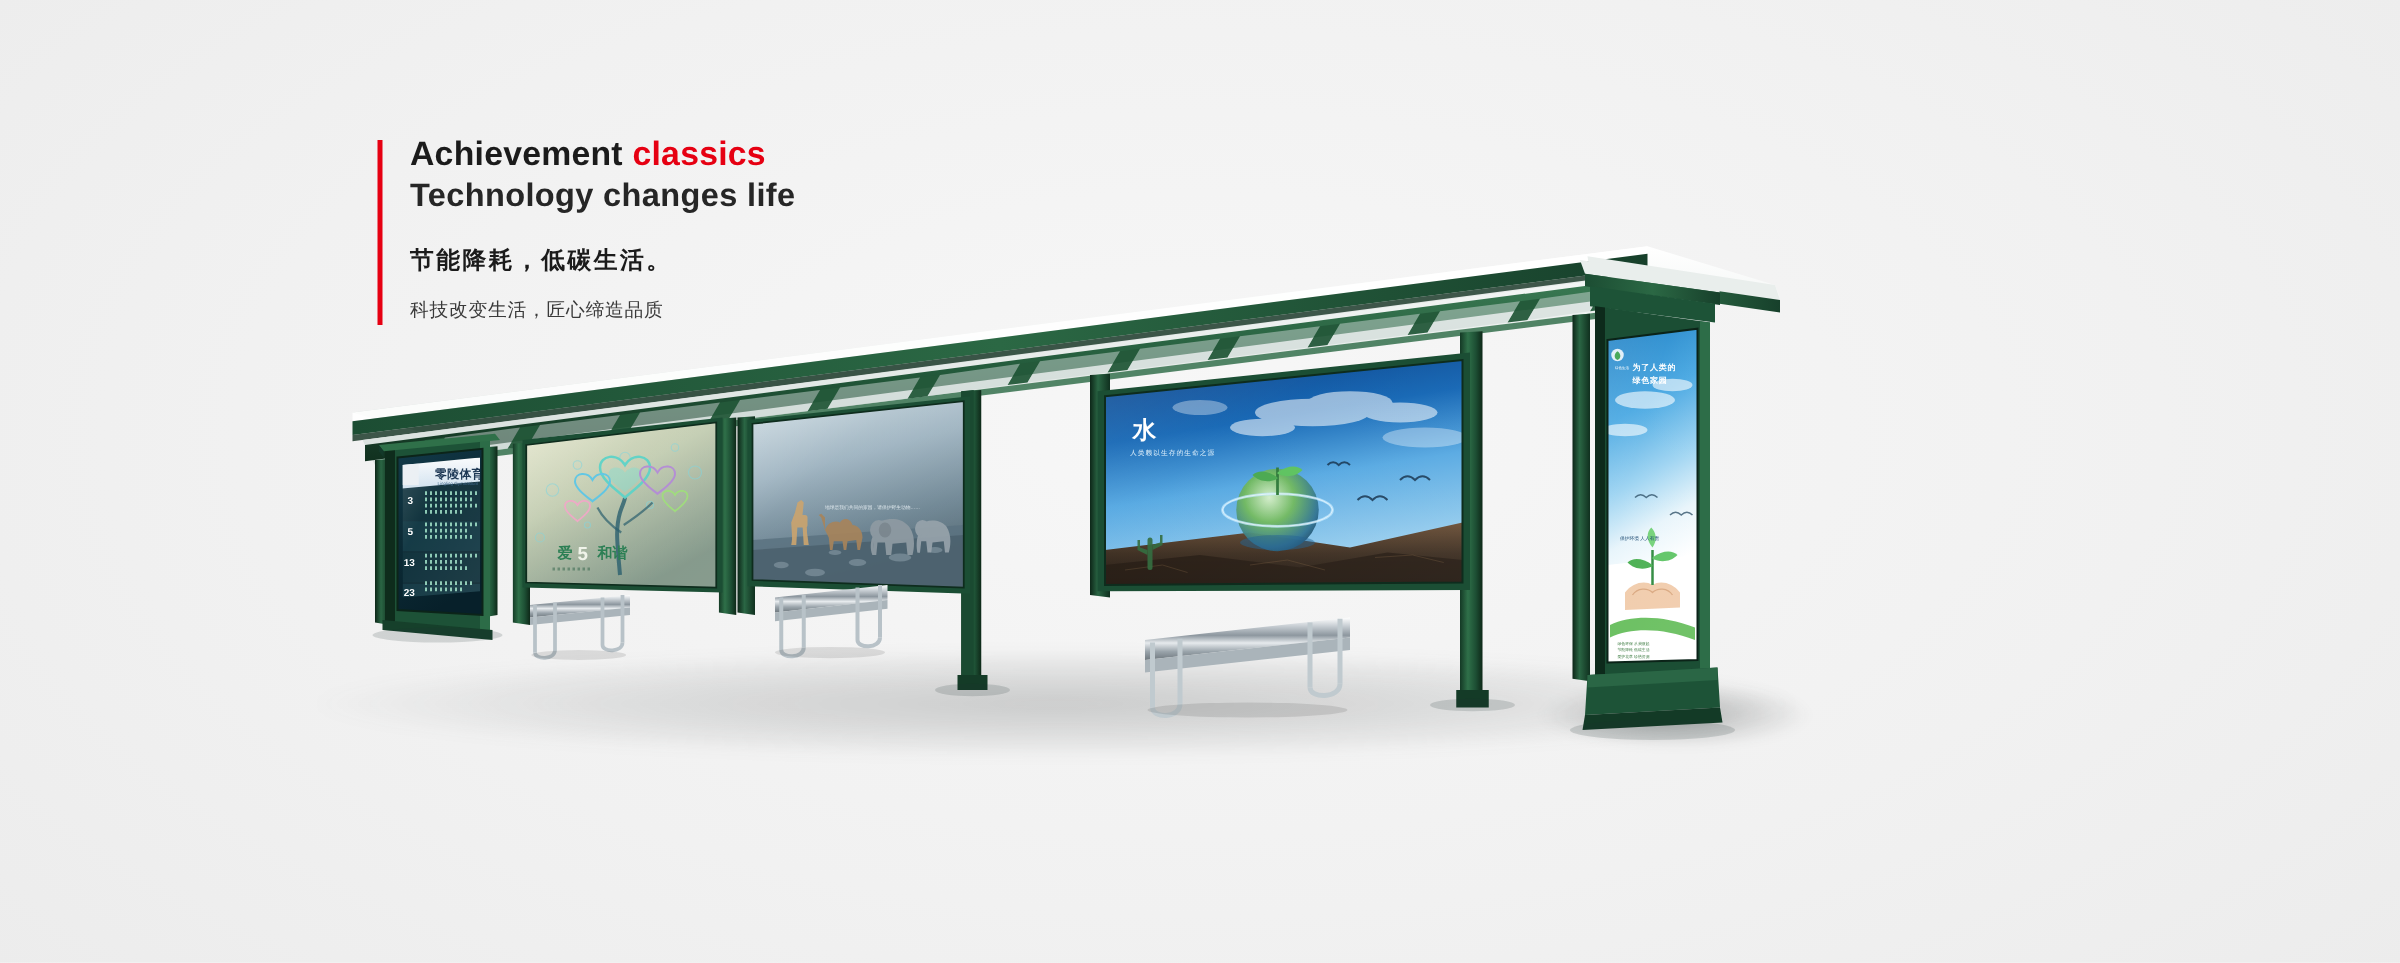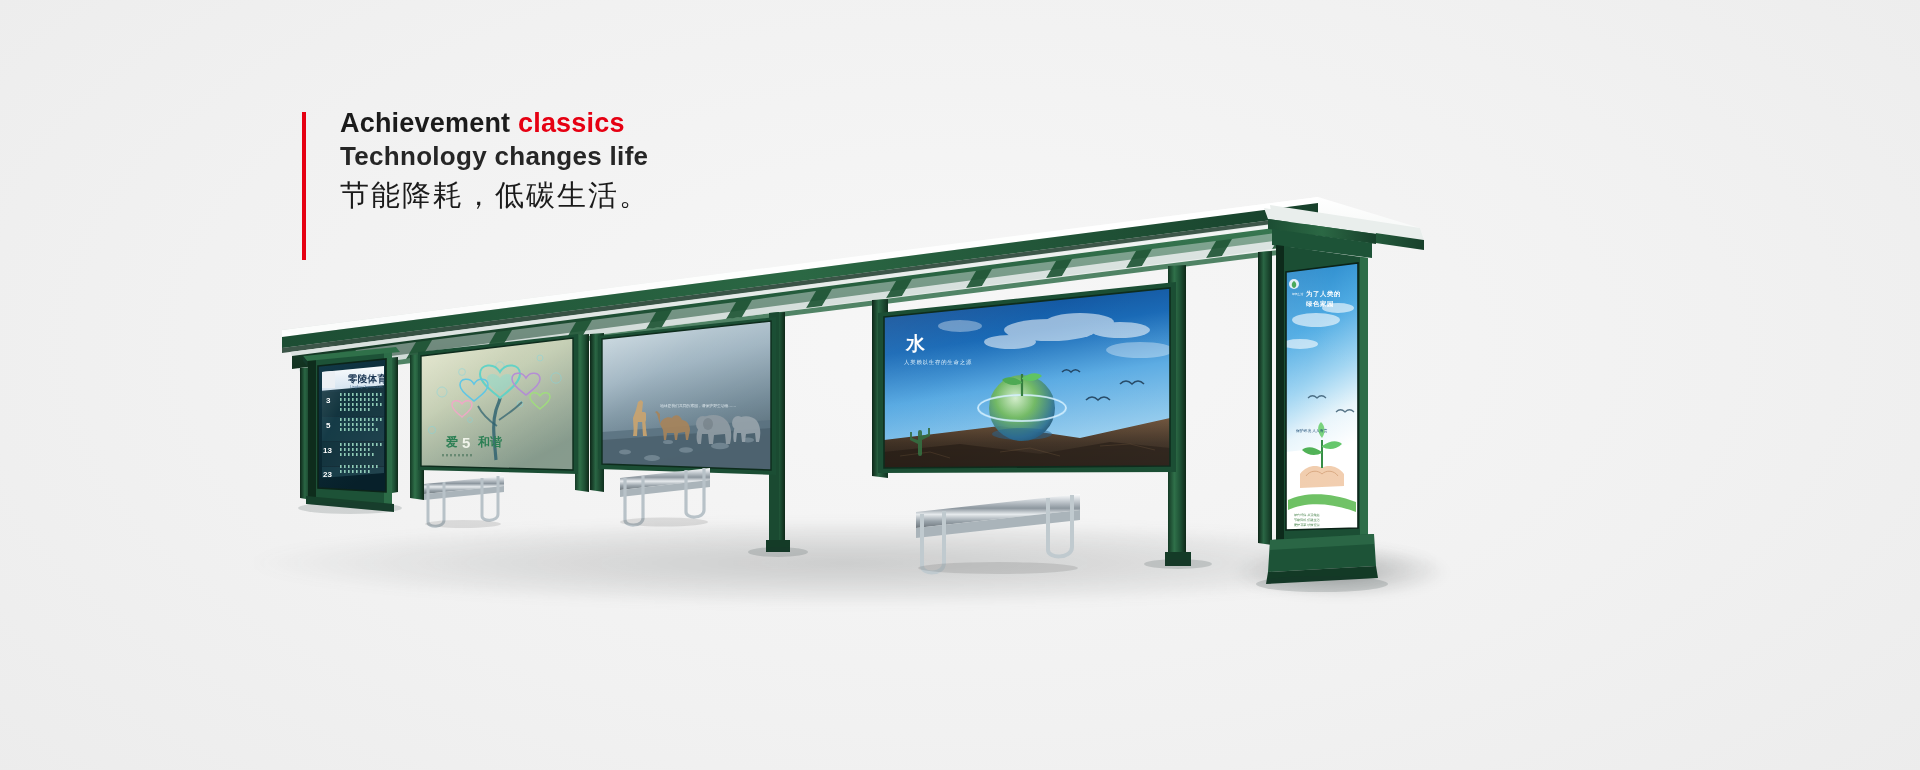--- a/index.html
+++ b/index.html
@@ -6,26 +6,26 @@
   html,body{margin:0;padding:0;}
   body{
     width:1920px;height:770px;overflow:hidden;
     font-family:"Liberation Sans","DejaVu Sans",sans-serif;
     background:#f2f2f2;
   }
   #stage{position:relative;width:1920px;height:770px;
     background:radial-gradient(ellipse 1400px 700px at 50% 45%, #f7f7f7 0%, #f1f1f1 55%, #ebebeb 100%);}
 
   
-  .headline{position:absolute;left:302px;top:108px;padding-left:38px;}
+  .headline{position:absolute;left:302px;top:108px;padding-left:26px;}
   .rule{position:absolute;left:0;top:4px;width:4px;height:148px;background:#e60012;}
   .line1{font-size:27px;font-weight:700;letter-spacing:.2px;color:#1b1b1b;line-height:1.12;white-space:nowrap;}
   .line1 .red{color:#e60012;}
   .line2{font-size:26px;font-weight:700;color:#262626;letter-spacing:.3px;line-height:1.25;white-space:nowrap;margin-top:2px;}
-  .line3{font-size:29px;font-weight:400;color:#1b1b1b;letter-spacing:2px;line-height:1.3;white-space:nowrap;margin-top:4px;}
+  .line3{font-size:19px;font-weight:700;color:#1b1b1b;letter-spacing:2px;line-height:1.3;white-space:nowrap;margin-top:24px;}
   .line4{font-size:15px;font-weight:400;color:#3a3a3a;letter-spacing:.6px;line-height:1.3;white-space:nowrap;margin-top:18px;}
 
   
   #shelter{position:absolute;left:0;top:0;width:1920px;height:770px;}
   #shelter svg{display:block;}
 
   .shadow{position:absolute;left:255px;top:520px;width:1180px;height:86px;
      background:radial-gradient(ellipse at 50% 50%, rgba(40,45,45,.20) 0%, rgba(60,65,65,.10) 45%, rgba(0,0,0,0) 72%);
      filter:blur(5px);pointer-events:none;}
   .shadow2{position:absolute;left:1230px;top:545px;width:220px;height:54px;
@@ -43,20 +43,21 @@
 <div id="stage">
 
   <div class="headline noselect">
     <div class="rule"></div>
     <div class="line1">
       <span>Achievement</span>
       <span class="red">classics</span>
     </div>
     <div class="line2">Technology changes life</div>
     <div class="line3">节能降耗，低碳生活。</div>
+    <div class="line4">科技改变生活，匠心缔造品质</div>
   </div>
 
   <div class="shadow"></div>
   <div class="shadow2"></div>
 
   <div id="shelter">
   <svg width="1920" height="770" viewBox="0 0 1920 770" xmlns="http://www.w3.org/2000/svg">
     <defs>
       <linearGradient id="roofTop" x1="0" y1="0" x2="0" y2="1">
         <stop offset="0" stop-color="#ffffff"></stop>

